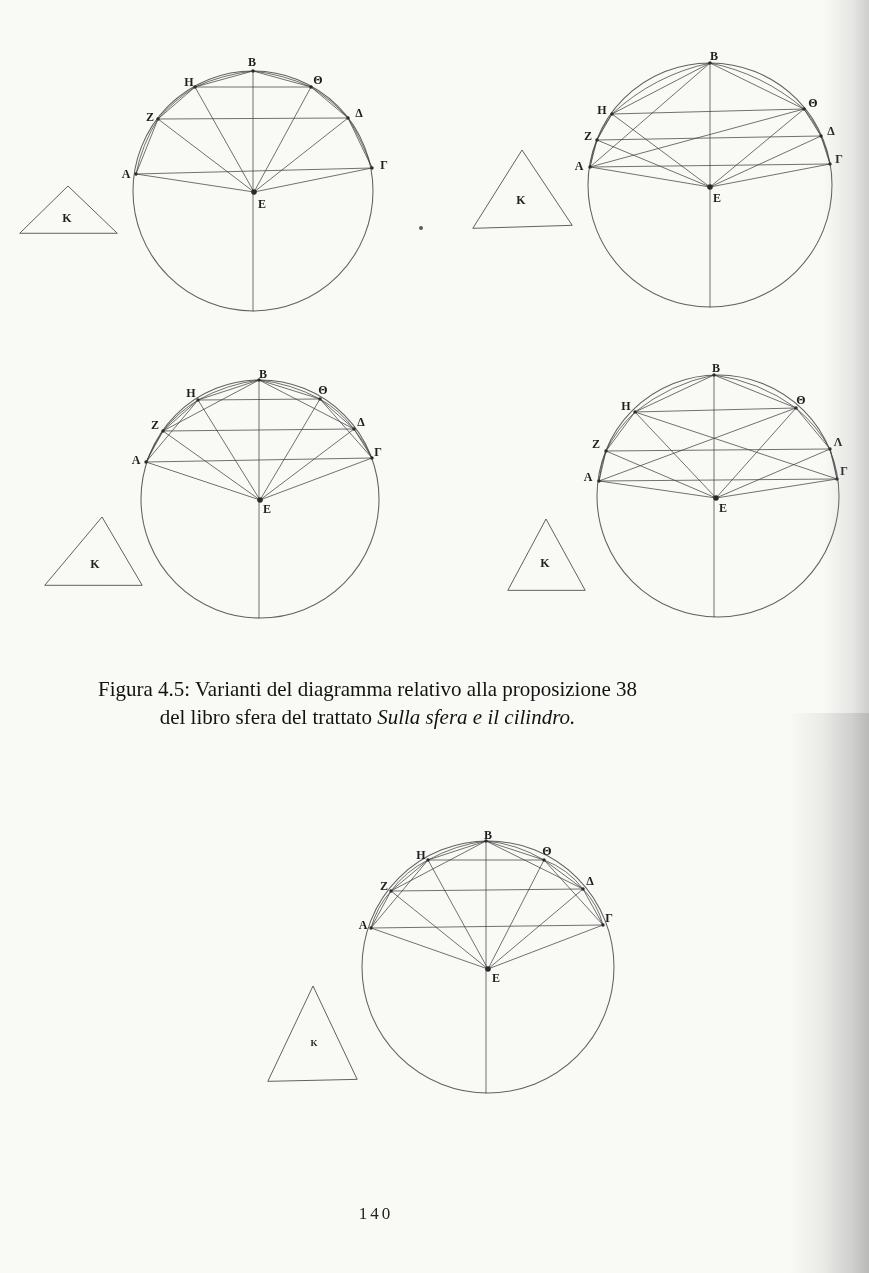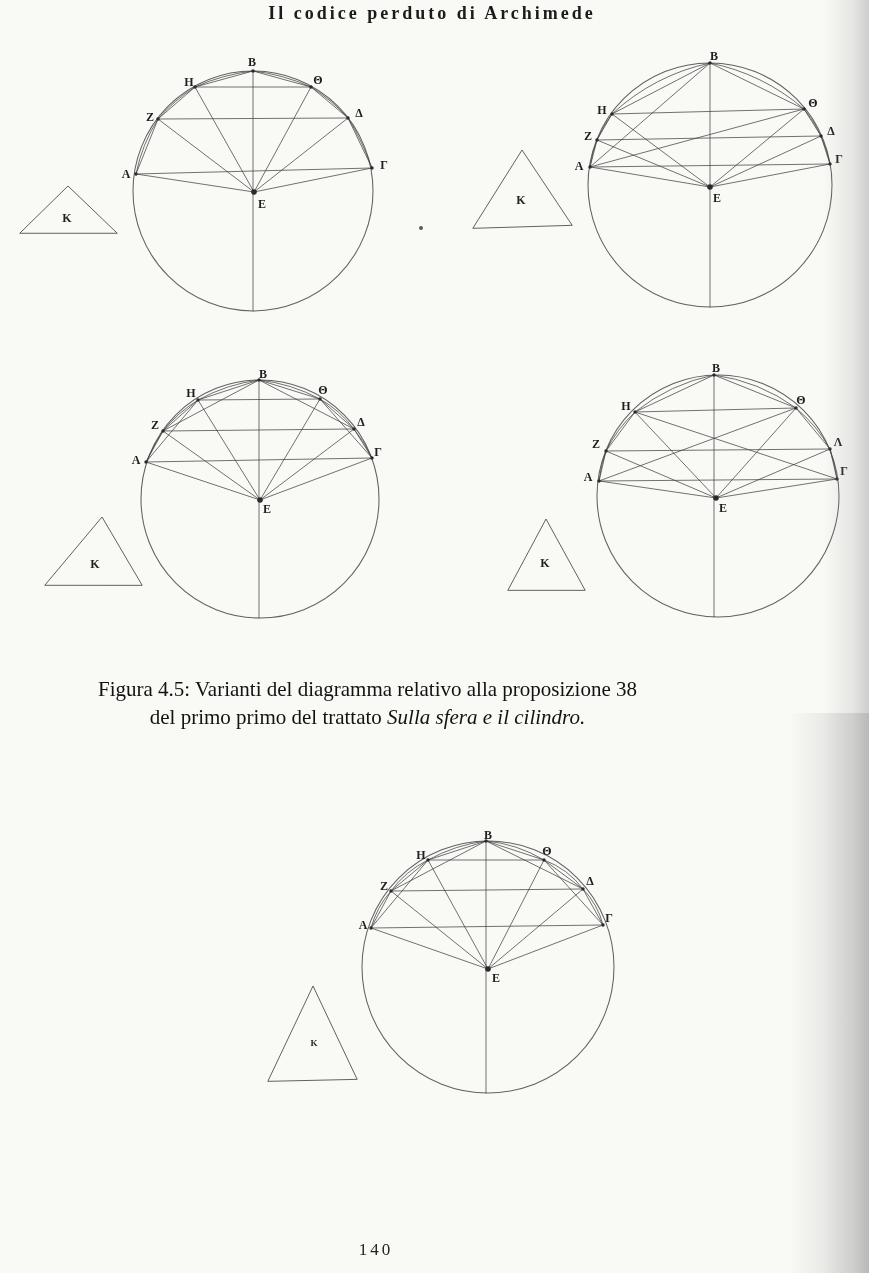--- a/index.html
+++ b/index.html
@@ -14,21 +14,21 @@
     font-size:18px;font-weight:600;letter-spacing:3px;color:#1b1b1b;
   }
   .caption{
     position:absolute;left:0;width:735px;text-align:center;
     font-size:21px;line-height:28px;color:#121212;
   }
   .caption-45{top:675px;}
   .caption-46{top:1139px;}
   .caption .it{font-style:italic;margin-top:29px;}
   .page-number{
-    position:absolute;top:1240px;left:0;width:752px;text-align:center;
+    position:absolute;top:1204px;left:0;width:752px;text-align:center;
     font-size:17px;letter-spacing:3px;color:#222;
   }
   svg.diagrams{position:absolute;top:0;left:0;}
   .dl{stroke:#3f3f3f;stroke-width:0.9;fill:none;stroke-opacity:0.82;stroke-linecap:round;}
   .dcirc{stroke-width:1.05;}
   .tri{stroke-width:1.0;}
   .dot{fill:#2b2b2b;stroke:none;}
   .ink{fill:#5a5a5a;stroke:none;}
   .dlabel{
     font-family:"Liberation Serif","DejaVu Serif",serif;
@@ -41,21 +41,20 @@
   .corner-shade{
     position:absolute;right:0;bottom:0;width:80px;height:560px;pointer-events:none;
     background:linear-gradient(to right,rgba(140,140,140,0) 0%,rgba(130,130,130,0.30) 100%);
   }
 </style>
 </head>
 <body>
 
 <div class="page">
 
-  <div class="running-head">Il codice perduto di Archimede</div>
 
   <svg class="diagrams" width="869" height="1273" viewBox="0 0 869 1273">
       <g>
         <circle cx="253" cy="191" r="120" class="dl dcirc"></circle>
         <line x1="136" y1="174" x2="158" y2="119" class="dl"></line>
         <line x1="158" y1="119" x2="195" y2="87" class="dl"></line>
         <line x1="195" y1="87" x2="253" y2="71" class="dl"></line>
         <line x1="253" y1="71" x2="311" y2="87" class="dl"></line>
         <line x1="311" y1="87" x2="348" y2="118" class="dl"></line>
         <line x1="348" y1="118" x2="372" y2="168" class="dl"></line>
@@ -276,21 +275,21 @@
         <circle cx="488" cy="969" r="2.8" class="dot"></circle>
         <text x="496" y="982" class="dlabel">E</text>
         <polygon points="268,1081 313,986 357,1079" class="dl tri"></polygon>
         <text x="314" y="1046" class="dlabel" style="font-size: 9px;">K</text>
       </g>
       <circle cx="421" cy="228" r="2" class="ink"></circle>
     </svg>
 
   <div class="caption caption-45">
     <span>Figura 4.5: Varianti del diagramma relativo alla proposizione 38</span><br>
-    <span>del primo primo del trattato </span><span class="it">Sulla sfera e il cilindro.</span>
+    <span>del libro sfera del trattato </span><span class="it">Sulla sfera e il cilindro.</span>
   </div>
 
 
   <div class="page-number">140</div>
 
   <div class="corner-shade"></div>
   <div class="edge-shade"></div>
 
 </div>
 

